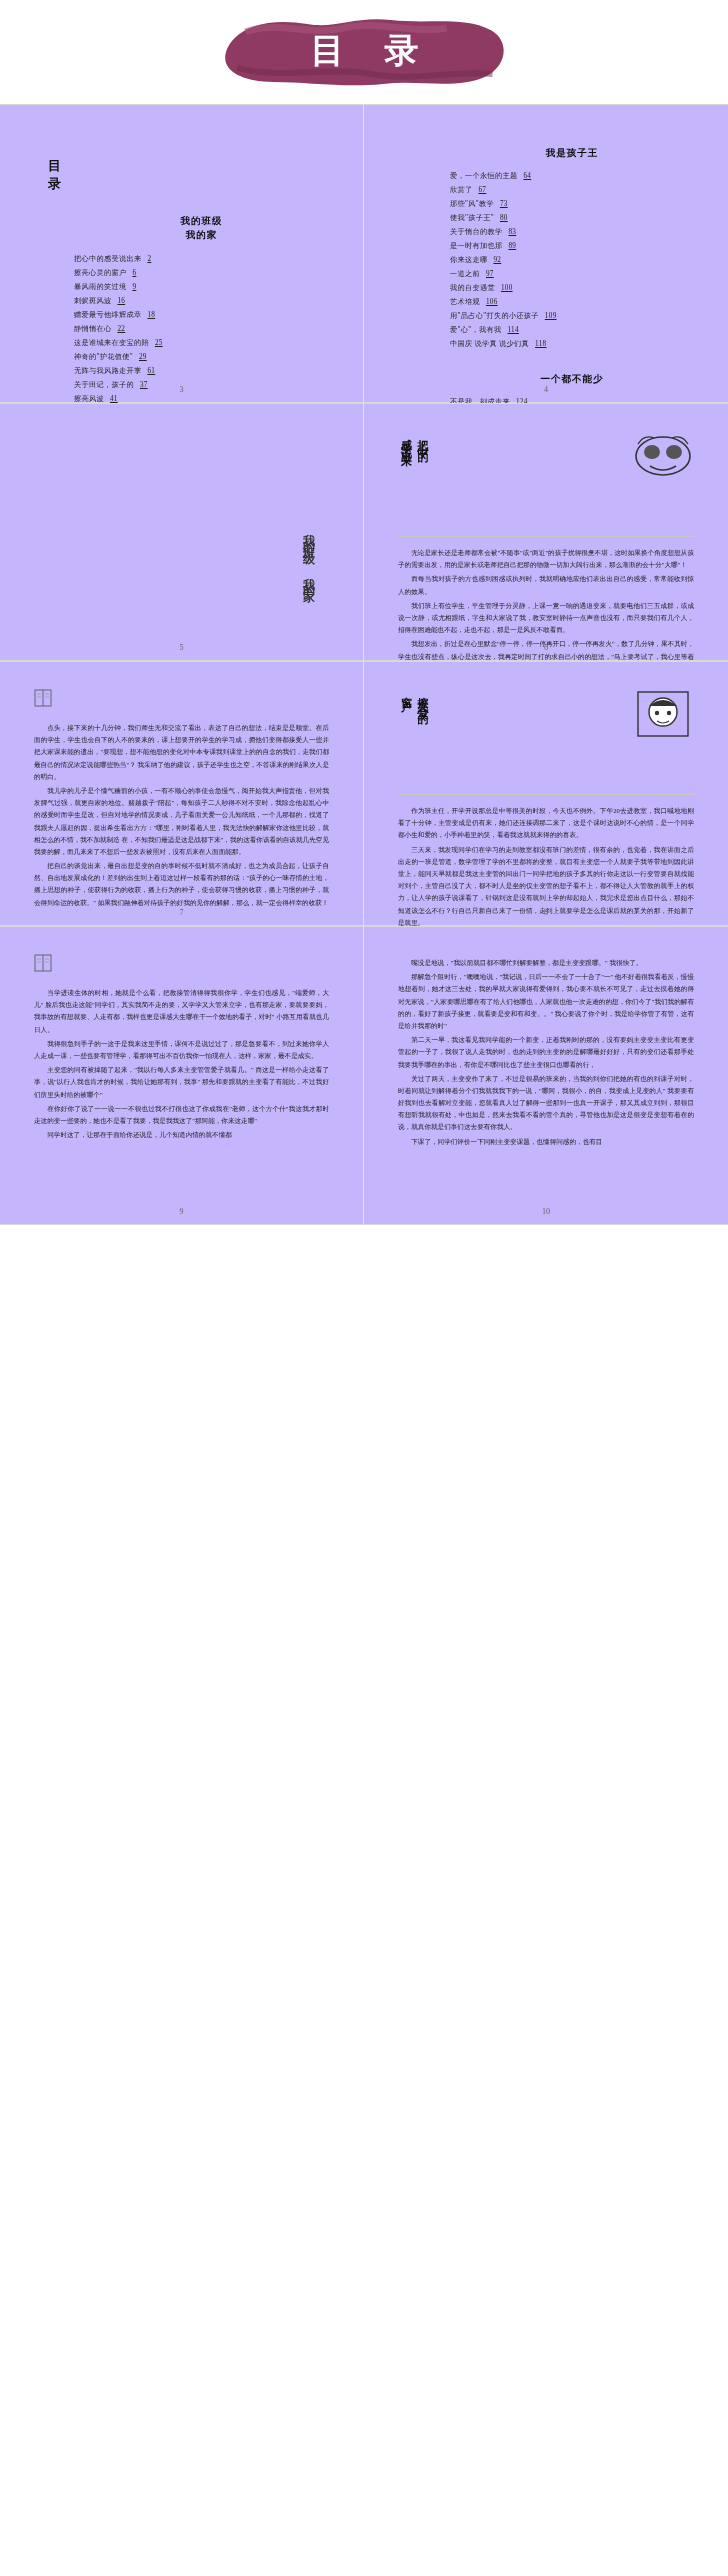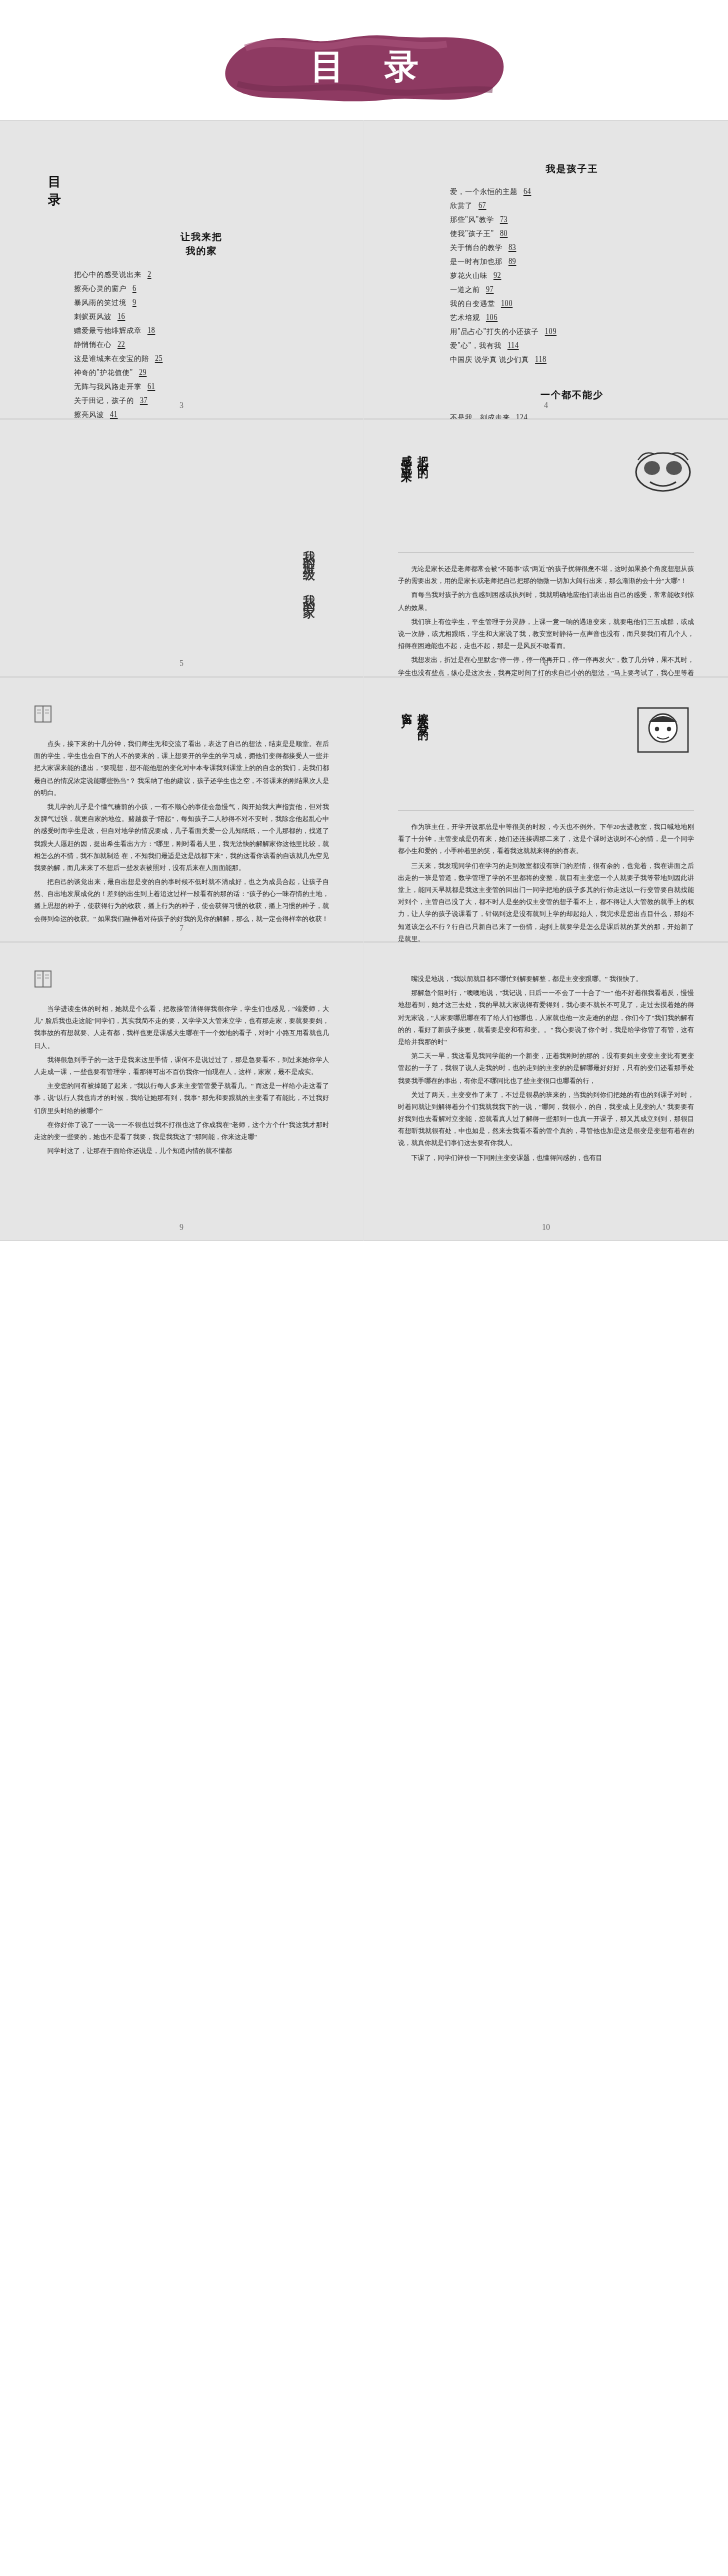--- a/index.html
+++ b/index.html
@@ -1,29 +1,29 @@
 <!DOCTYPE html>
 <html><head>
 <meta charset="utf-8">
 <style>
   html,body{margin:0;padding:0;background:#ffffff;}
   body{width:729px;font-family:"Liberation Serif",serif;color:#111;}
-  .page-wrap{width:711px;margin-top:16px;}
+  .page-wrap{width:711px;}
 
   
   .banner{position:relative;width:729px;height:104px;background:#fff;}
   .banner-inner{position:absolute;left:50%;top:14px;transform:translateX(-50%);
       width:299px;height:74px;display:flex;align-items:center;justify-content:center;}
   .blob{position:absolute;left:0;top:0;width:299px;height:74px;}
   .banner-title{position:relative;z-index:3;color:#fff;font-size:34px;letter-spacing:14px;
       font-weight:bold;font-family:"DejaVu Sans","Liberation Sans",sans-serif;text-indent:14px;}
 
   
   .spread{display:flex;width:729px;background:#fff;}
-  .pg{width:364px;box-sizing:border-box;position:relative;background:#e5e5e5;
+  .pg{width:364px;box-sizing:border-box;position:relative;background:#c4b5fd;
       border-top:1px solid #d8d8d8;border-bottom:1px solid #d8d8d8;}
   .pg.left{border-right:1px solid #e3e3e3;}
   .pg-pad{padding:26px 34px 26px 34px;height:100%;box-sizing:border-box;}
   .folio{position:absolute;bottom:8px;font-size:8px;color:#666;width:100%;text-align:center;left:0;}
 
   
   .toc-head{font-size:13px;font-weight:bold;letter-spacing:2px;margin:26px 0 0 14px;line-height:1.35;}
   .toc-sec{margin-top:22px;}
   .toc-sec-title{font-size:9.5px;font-weight:bold;text-align:center;margin:0 0 9px 0;letter-spacing:1px;}
   .toc-sec-title.two{line-height:1.5;}
@@ -67,21 +67,21 @@
     </div>
   </div>
 
   <div class="spread">
 
     <div class="pg left" style="height:299px;">
       <div class="pg-pad">
         <div class="toc-head" style="white-space:pre-line;">目
 录</div>
         <div class="toc-sec toc-pad-left">
-          <div class="toc-sec-title two" style="white-space:pre-line;">让我来把
+          <div class="toc-sec-title two" style="white-space:pre-line;">我的班级
 我的家</div>
           <ul class="toc-list">
             <li>
                 <span class="t">把心中的感受说出来</span>
                 <span class="p">2</span>
               </li>
             <li>
                 <span class="t">擦亮心灵的窗户</span>
                 <span class="p">6</span>
               </li>
@@ -166,21 +166,21 @@
               </li>
             <li>
                 <span class="t">关于悄台的教学</span>
                 <span class="p">83</span>
               </li>
             <li>
                 <span class="t">是一时有加也那</span>
                 <span class="p">89</span>
               </li>
             <li>
-                <span class="t">萝花火山味</span>
+                <span class="t">你来这走哪</span>
                 <span class="p">92</span>
               </li>
             <li>
                 <span class="t">一道之前</span>
                 <span class="p">97</span>
               </li>
             <li>
                 <span class="t">我的自变遇堂</span>
                 <span class="p">100</span>
               </li>

